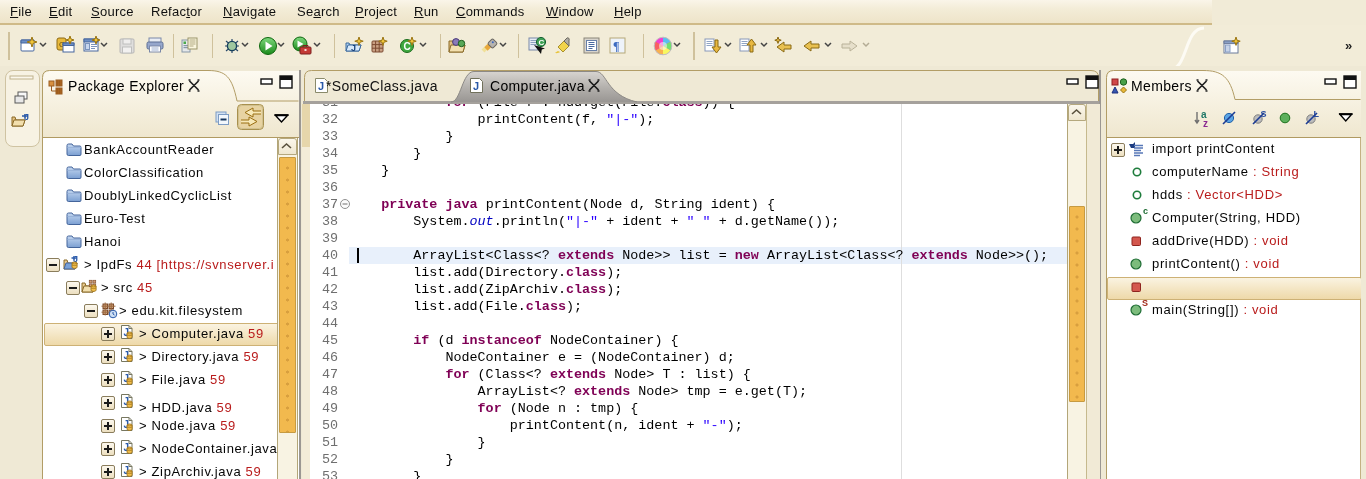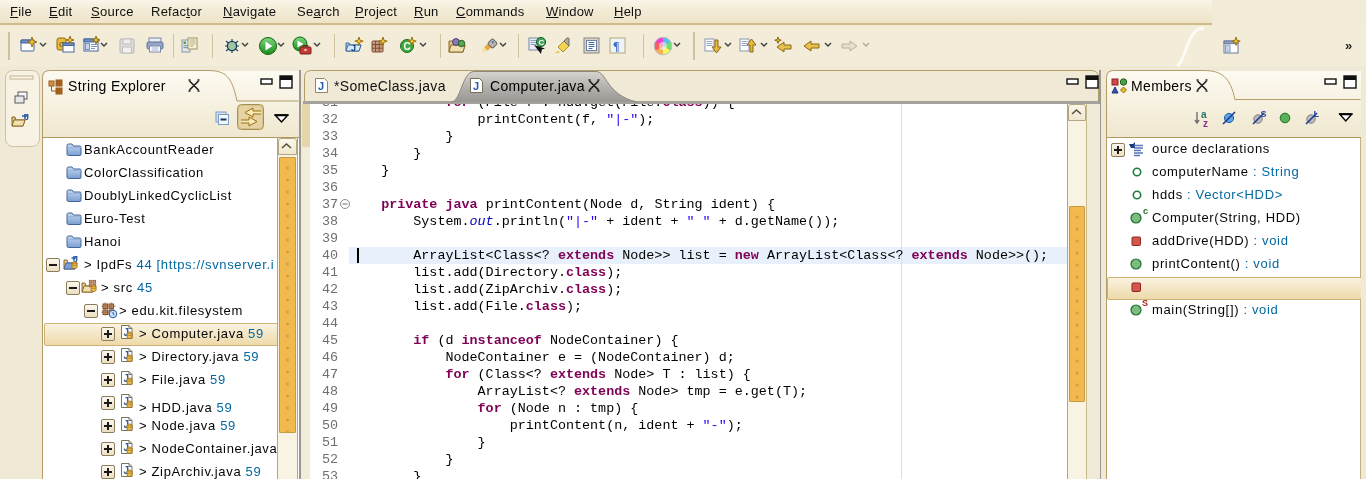--- a/index.html
+++ b/index.html
@@ -21,21 +21,21 @@
 
 #ed-content{left:302px;top:104px;width:797px;height:375px;background:#fff;overflow:hidden;}
 pre{margin:0;font-family:"Liberation Mono",monospace;font-size:13.4px;line-height:17px;}
 .k{color:#7f0055;font-weight:bold;}
 .s{color:#2a00ff;}
 .o{color:#0000c0;}
 #code{position:absolute;left:47px;top:-10.5px;color:#000;}
 #lnum{position:absolute;left:4px;top:-10.5px;width:32px;text-align:right;color:#6f6f6f;}
 
 .trow{position:absolute;font-size:13px;white-space:nowrap;color:#060606;letter-spacing:0.65px;}
-.dec{color:#0369a1;}
+.dec{color:#b91c1c;}
 .selrow{position:absolute;background:linear-gradient(#faf3e1,#eed9a9);border:1px solid #cdb175;border-radius:2px;}
 .pm{position:absolute;width:12px;height:12px;background:linear-gradient(#fcf8ee,#ecdfc0);border:1px solid #8a7d5c;border-radius:2px;}
 .pm i{position:absolute;left:2px;right:2px;top:5.2px;height:1.4px;background:#1a1a1a;}
 .pm b{position:absolute;top:2px;bottom:2px;left:5.2px;width:1.4px;background:#1a1a1a;}
 
 .sbtrack{position:absolute;background:#f8f3e3;}
 .sbthumb{position:absolute;background:#f2b94e;border:1px solid #c69a41;border-radius:1px;
 background-image:radial-gradient(circle,#d89f3e 1.3px,rgba(0,0,0,0) 1.8px);background-size:100% 12px;background-position:50% 4px;background-repeat:repeat-y;}
 .sbarrow{position:absolute;background:linear-gradient(#fbf7ec,#efe7d0);border:1px solid #b5a87e;}
 </style></head>
@@ -286,21 +286,21 @@
 
 <svg class="ti" style="left:48px;top:79px" viewBox="0 0 16 16">
     <g stroke="#9a5c20" fill="#d89040">
       <rect x="1" y="2" width="5" height="5"></rect>
       <rect x="8" y="1" width="6" height="6" fill="#b06820"></rect>
       <path d="M3.5,7 L3.5,12 L8,12" fill="none"></path>
       <rect x="8" y="9" width="6" height="6" fill="#b06820"></rect>
       <path d="M9.5,1 v6 M11.5,1 v6 M8,3 h6 M8,5 h6 M9.5,9 v6 M11.5,9 v6 M8,11 h6 M8,13 h6" stroke-width="0.8"></path>
     </g>
   </svg>
-<span class="a ptitle" style="left:68px;top:78px">String Explorer</span>
+<span class="a ptitle" style="left:68px;top:78px">Package Explorer</span>
 <svg class="a" style="left:188px;top:79px" width="13" height="13">
     <path d="M1.5,2 L10.5,11 M10.5,2 L1.5,11 M0.5,1 L2.5,1 M9.5,1 L11.5,1 M0.5,12 L2.5,12 M9.5,12 L11.5,12" stroke="#222" stroke-width="1.7"></path>
   </svg>
 
 <svg class="a" style="left:261px;top:76px" width="36" height="14">
     <rect x="0" y="3" width="11" height="5" fill="#fff" stroke="#111" stroke-width="1.4"></rect>
     <rect x="19" y="0" width="12" height="12" fill="#fff" stroke="#111" stroke-width="1.4"></rect>
     <rect x="19" y="0" width="12" height="4" fill="#111"></rect>
   </svg>
 
@@ -378,21 +378,21 @@
         <stop offset="1" stop-color="#999693"></stop>
       </linearGradient>
     </defs>
 <path d="M146,32 C156,32 157,1.5 169,1.5 L291,1.5 C302,1.5 301,25 332,32 Z" fill="url(#tabg)"></path>
 <path d="M146,32 C156,32 157,1.5 169,1.5 L291,1.5 C302,1.5 301,25 332,32" fill="none" stroke="#8c8985"></path>
 </svg>
 <svg class="a" style="left:315px;top:78px" width="13" height="15">
     <path d="M0.5,0.5 h9 l3,3 v11 h-12 Z" fill="#fff" stroke="#8a8a6a"></path>
     <text x="3" y="12" font-size="11" font-weight="bold" fill="#2858a8" font-family="Liberation Sans">J</text>
   </svg>
-<span class="a ptitle" style="left:334px;top:78px;color:#111">*SomeClass.java</span>
+<span class="a ptitle" style="left:326px;top:78px;color:#111">*SomeClass.java</span>
 <svg class="a" style="left:470px;top:78px" width="13" height="15">
     <path d="M0.5,0.5 h9 l3,3 v11 h-12 Z" fill="#fff" stroke="#70705a"></path>
     <text x="3" y="12" font-size="11" font-weight="bold" fill="#2858a8" font-family="Liberation Sans">J</text>
   </svg>
 <span class="a ptitle" style="left:490px;top:78px">Computer.java</span>
 <svg class="a" style="left:588px;top:79px" width="13" height="13">
     <path d="M1.5,2 L10.5,11 M10.5,2 L1.5,11 M0.5,1 L2.5,1 M9.5,1 L11.5,1 M0.5,12 L2.5,12 M9.5,12 L11.5,12" stroke="#1a1a1a" stroke-width="1.7"></path>
   </svg>
 
 <svg class="a" style="left:1067px;top:76px" width="36" height="14">
@@ -642,20 +642,20 @@
 <rect x="25" y="100" width="8.5" height="8.5" rx="1" fill="#d4574e" stroke="#8e241e"></rect>
 <circle cx="29" cy="127" r="5" fill="#7cbc7c" stroke="#1e6c34" stroke-width="1.2"></circle>
 <rect x="25" y="146" width="8.5" height="8.5" rx="1" fill="#d4574e" stroke="#8e241e"></rect>
 <circle cx="29" cy="173" r="5" fill="#7cbc7c" stroke="#1e6c34" stroke-width="1.2"></circle>
 <text x="35" y="169" font-size="9" font-weight="bold" fill="#a02818" font-family="Liberation Sans">S</text>
 </svg>
 <div class="pm" style="left:4px;top:6px">
       <i></i>
       <b></b>
     </div>
-<div class="trow" style="left:45px;top:4px">ource declarations</div>
+<div class="trow" style="left:45px;top:4px">import printContent</div>
 <div class="trow" style="left:45px;top:27px">computerName <span class="dec">: String</span></div>
 <div class="trow" style="left:45px;top:50px">hdds <span class="dec">: Vector&lt;HDD&gt;</span></div>
 <div class="trow" style="left:45px;top:73px">Computer(String, HDD)</div>
 <div class="trow" style="left:45px;top:96px">addDrive(HDD) <span class="dec">: void</span></div>
 <div class="trow" style="left:45px;top:119px">printContent() <span class="dec">: void</span></div>
 <div class="trow" style="left:45px;top:165px">main(String[]) <span class="dec">: void</span></div>
 </div>
 
 </body></html>

